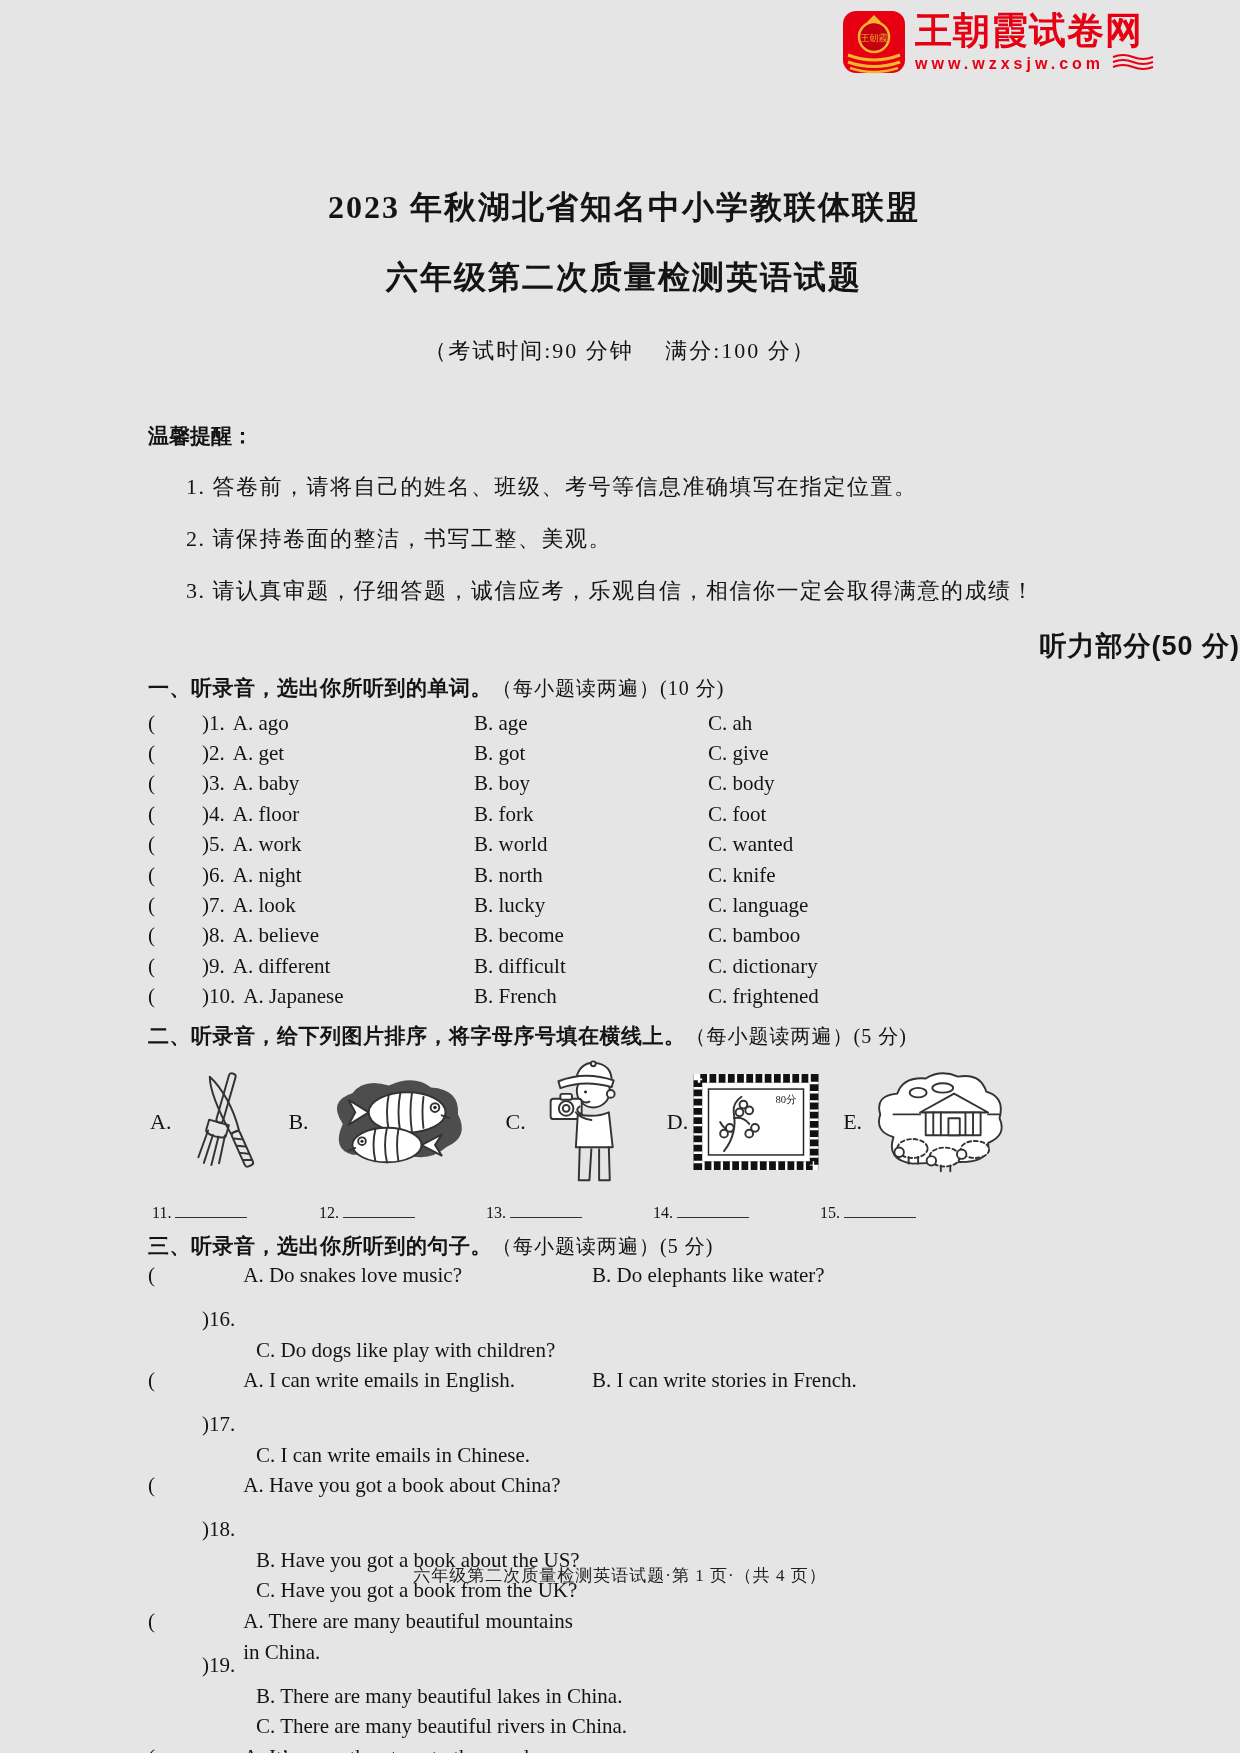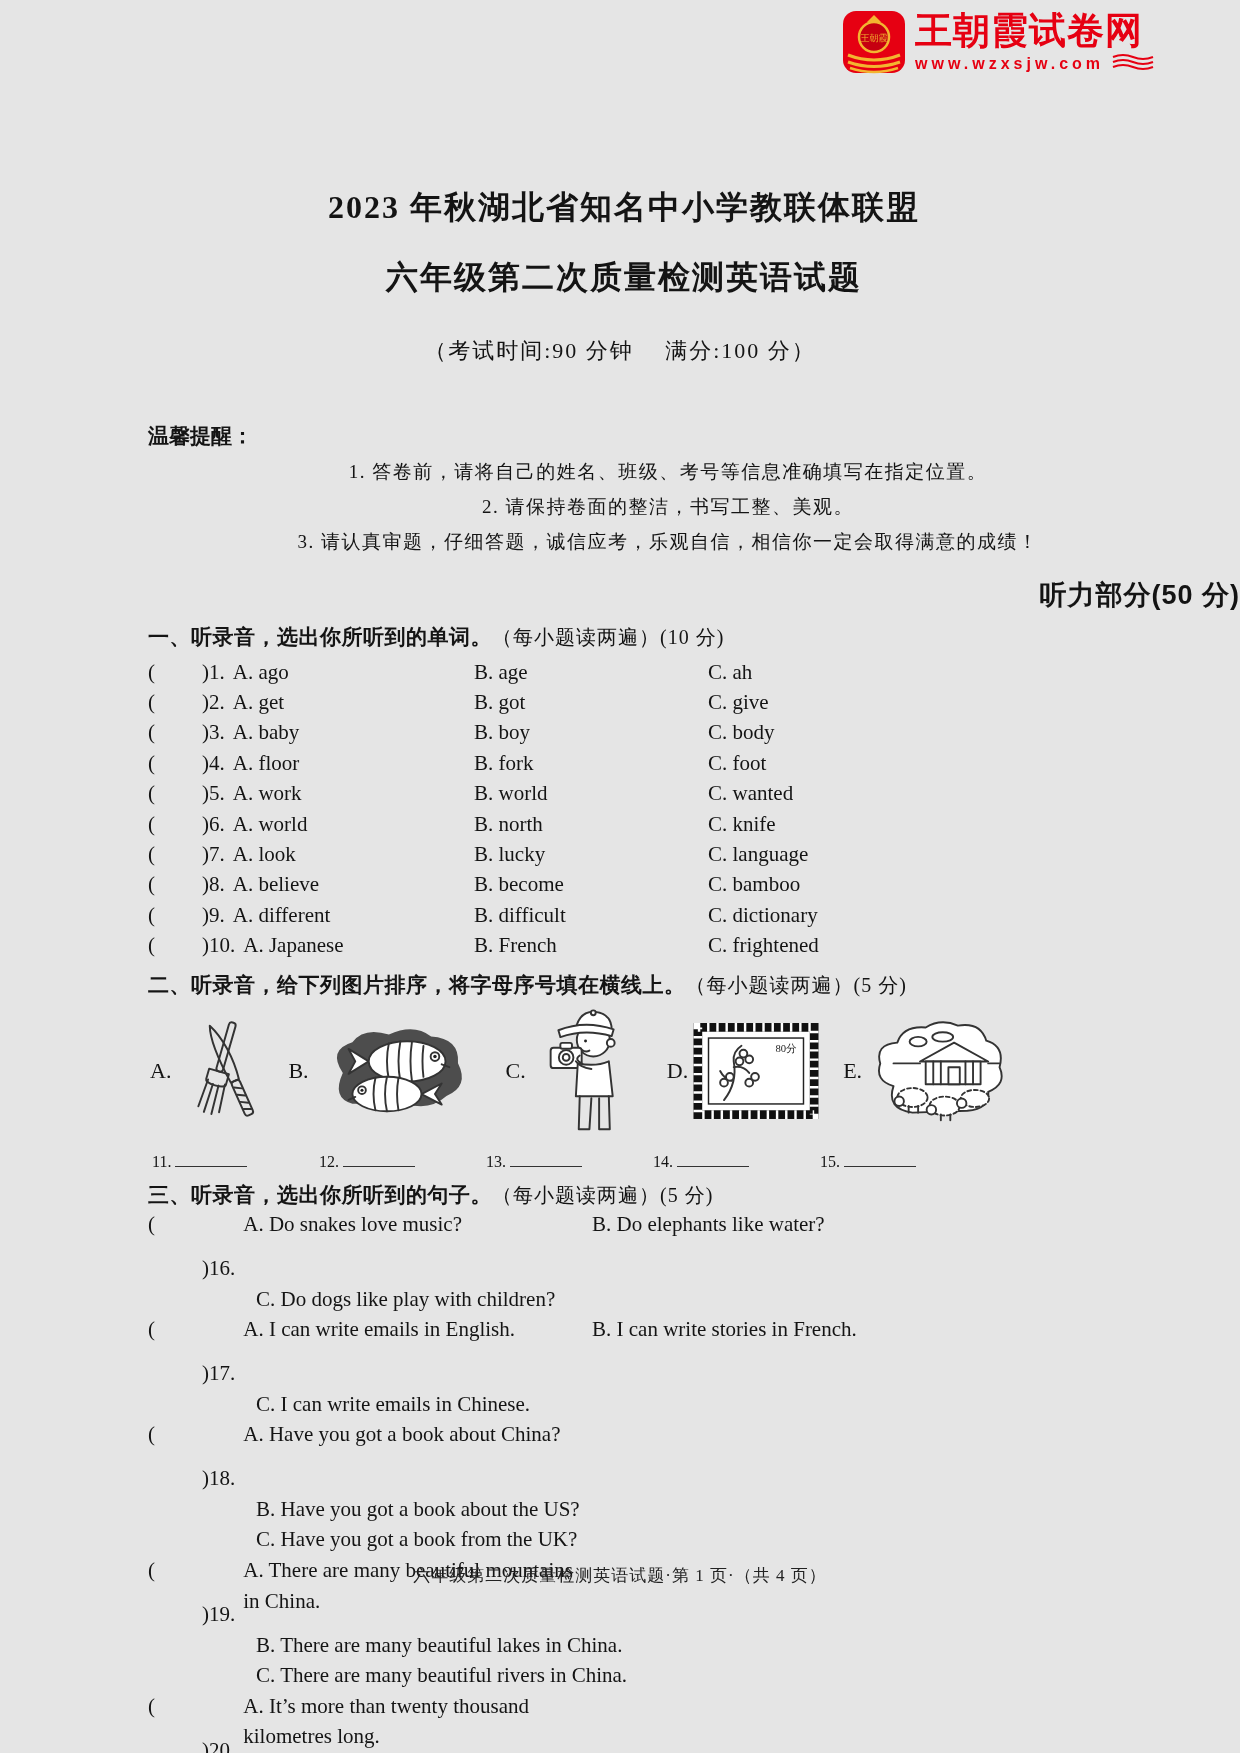--- a/index.html
+++ b/index.html
@@ -14,21 +14,21 @@
   .logo-url{font-family:"Liberation Sans","DejaVu Sans",sans-serif;font-weight:bold;
             font-size:16px;color:#e60012;letter-spacing:4px;}
   
   .main{padding-top:186px;}
   .title{text-align:center;font-weight:bold;font-size:32px;margin:0;letter-spacing:2px;padding-left:8px;}
   .title2{margin-top:26px;}
   .exam-info{text-align:center;font-size:22px;margin-top:36px;letter-spacing:2px;}
   
   .notice{margin:56px 90px 0 148px;}
   .notice-title{font-family:"Liberation Sans","DejaVu Sans",sans-serif;font-weight:bold;font-size:21px;}
-  .notice-item{font-size:19px;margin-top:9px;padding-left:38px;letter-spacing:1.5px;text-align:center;}
+  .notice-item{font-size:22px;margin-top:22px;padding-left:38px;letter-spacing:1.5px;}
   .part-title{text-align:right;font-family:"Liberation Sans","DejaVu Sans",sans-serif;
               font-weight:bold;font-size:27px;margin-top:22px;letter-spacing:1px;}
   .sec-head{margin:10px 60px 0 148px;font-size:21px;}
   .sec-head .bold{font-family:"Liberation Sans","DejaVu Sans",sans-serif;font-weight:bold;letter-spacing:.5px;}
   .sec-head .note{font-size:20px;letter-spacing:1px;}
   
   .wrows{margin-top:6px;}
   .wrow{display:flex;margin-left:148px;font-size:21px;height:30.4px;align-items:center;}
   .wrow .br{width:54px;}
   .wrow .c1{width:272px;display:flex;}
@@ -147,21 +147,21 @@
             <span class="num">)5.</span>
             <span>A. work</span>
           </span>
           <span class="c2">B. world</span>
           <span class="c3">C. wanted</span>
         </div>
       <div class="wrow">
           <span class="br">(</span>
           <span class="c1">
             <span class="num">)6.</span>
-            <span>A. world</span>
+            <span>A. night</span>
           </span>
           <span class="c2">B. north</span>
           <span class="c3">C. knife</span>
         </div>
       <div class="wrow">
           <span class="br">(</span>
           <span class="c1">
             <span class="num">)7.</span>
             <span>A. look</span>
           </span>

